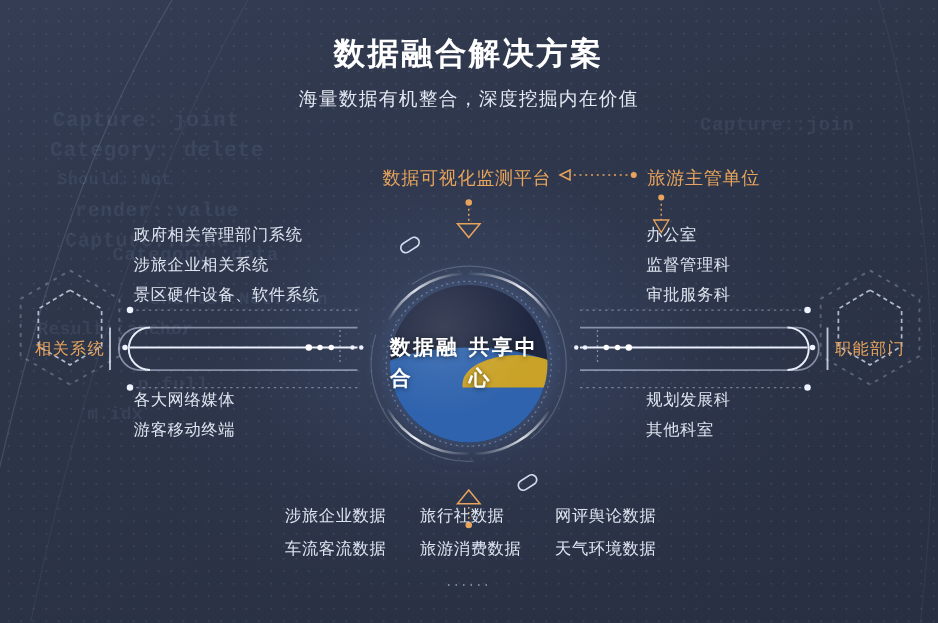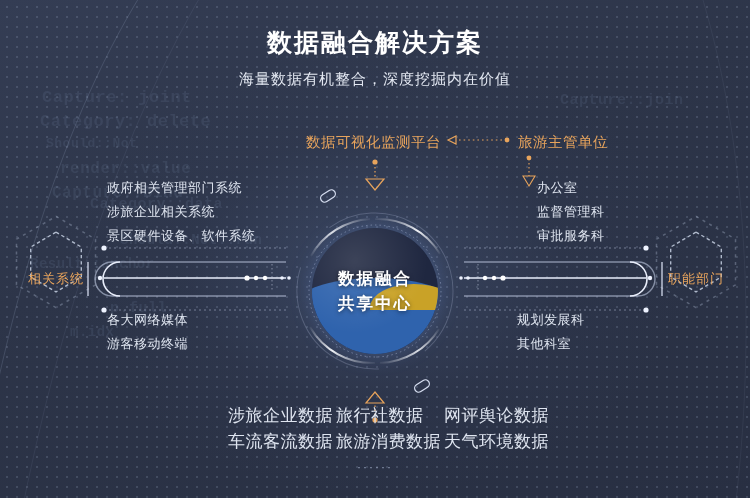--- a/index.html
+++ b/index.html
@@ -81,34 +81,34 @@
   
   .slist { position: absolute; white-space: nowrap; }
   .slist .row {
     color: #dfe5f0;
     font-size: 13px;
     line-height: 24px;
     letter-spacing: .5px;
   }
   #left-top  { left: 107px; top: 176px; }
   #left-bot  { left: 107px; top: 308px; }
-  #right-top { left: 517px; top: 176px; margin-left: 20px; }
+  #right-top { left: 517px; top: 176px; }
   #right-bot { left: 517px; top: 308px; }
 
   
   #bottom-grid {
     position: absolute; left: 228px; top: 404px;
     display: grid;
     grid-template-columns: 108px 108px 108px;
     grid-auto-rows: 26px;
     column-gap: 0px;
   }
   #bottom-grid .cell {
     color: #dfe5f0;
-    font-size: 17px;
+    font-size: 13px;
     letter-spacing: .5px;
     white-space: nowrap;
     text-align: left;
   }
   #bottom-ellipsis {
     position: absolute; left: 0; right: 0; top: 460px;
     text-align: center;
     color: #9aa6bf;
     font-size: 12px;
     letter-spacing: 2px;
@@ -160,21 +160,21 @@
     border-radius: 50% 50% 0 0 / 90% 90% 0 0;
   }
   #sphere .gloss {
     position: absolute; inset: 0;
     background: radial-gradient(circle at 34% 26%, rgba(255,255,255,0.13), rgba(255,255,255,0) 58%);
   }
   #sphere-text {
     position: absolute;
     left: 312px; top: 228px;
     width: 126px; height: 126px;
-    display: flex; flex-direction: column;
+    display: flex; flex-direction: row;
     align-items: center; justify-content: center;
     color: #ffffff;
     font-size: 16.5px;
     font-weight: bold;
     line-height: 25px;
     letter-spacing: 2px;
     text-shadow: 0 1px 4px rgba(0,0,0,0.55);
   }
 </style>
 </head>

